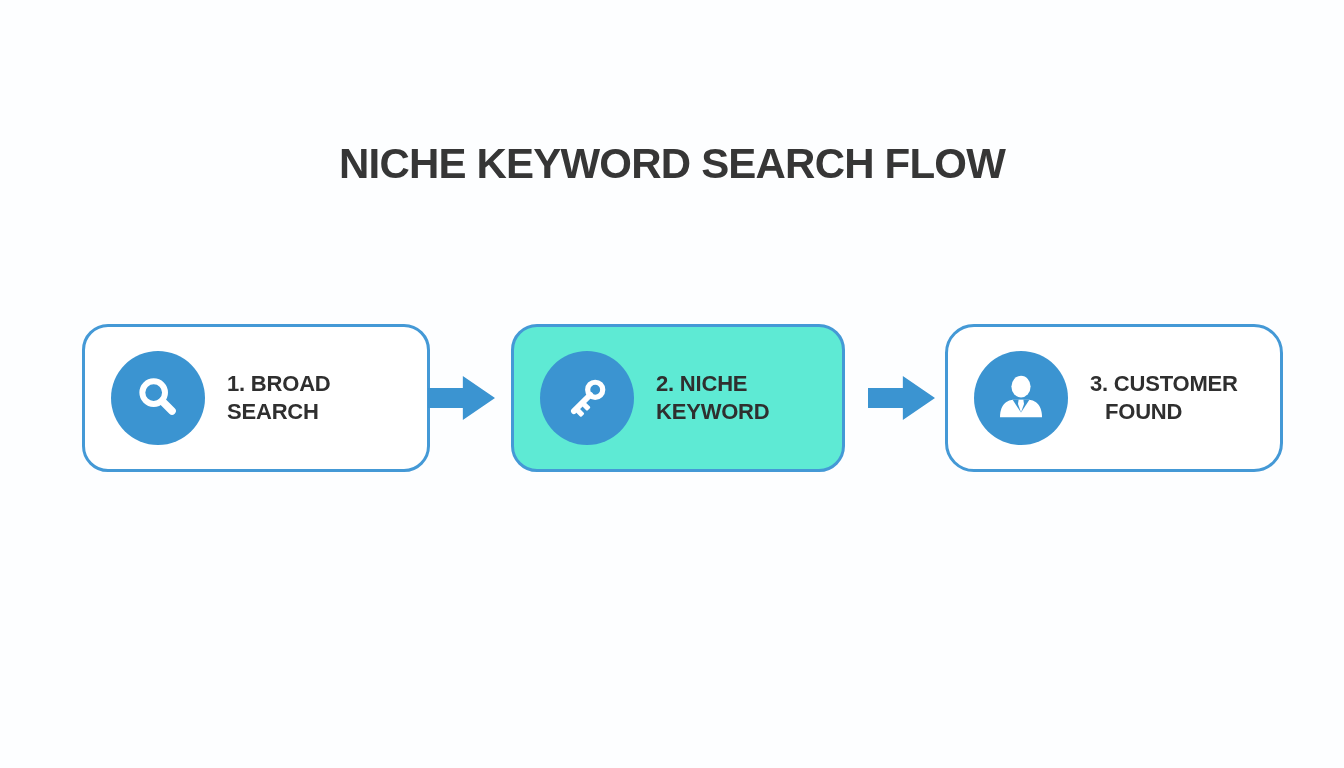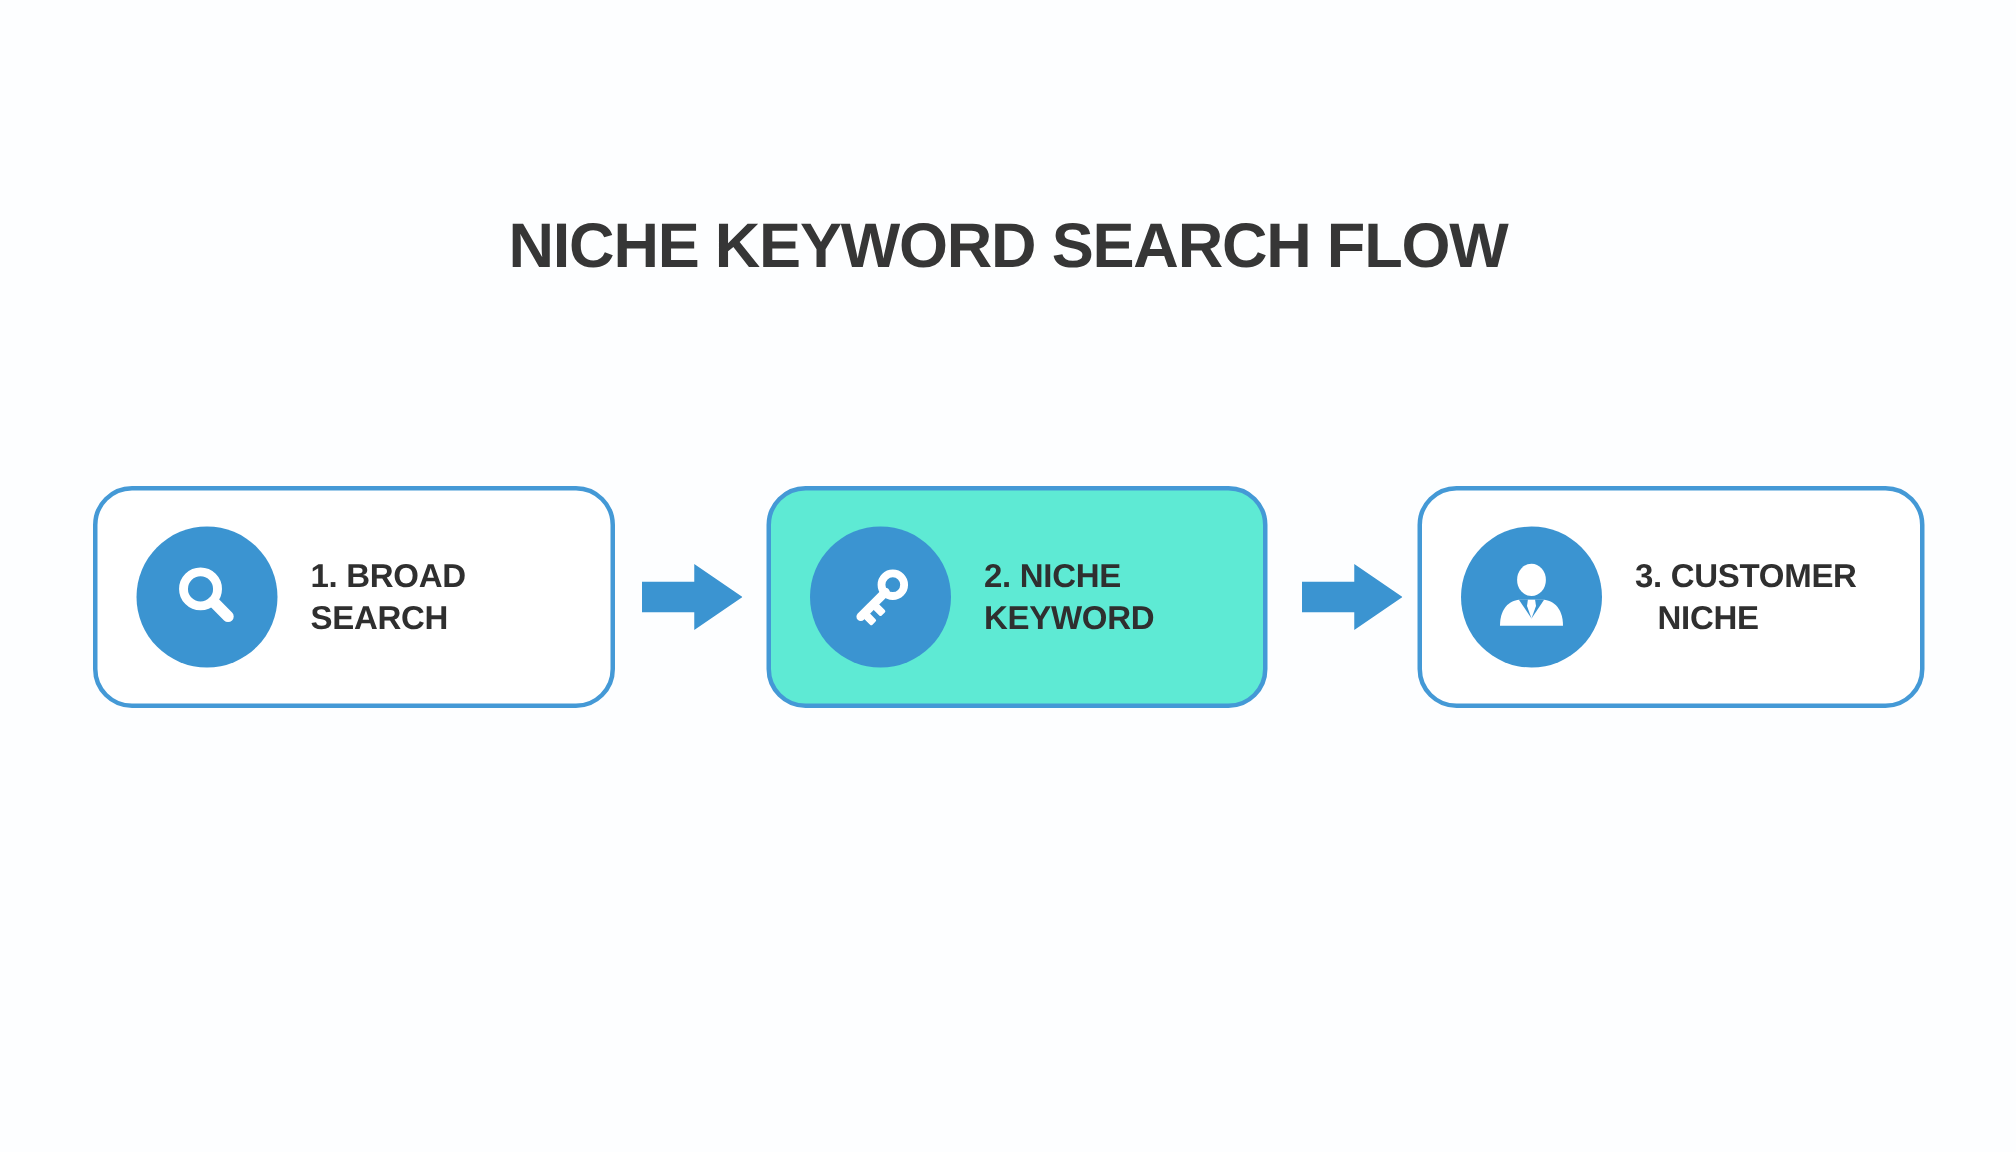--- a/index.html
+++ b/index.html
@@ -66,21 +66,21 @@
   .arrow-2{left:868px;}
   svg{display:block;}
 </style>
 </head>
 <body>
 
 <div class="stage" style="background: rgb(253, 254, 255);">
 
   <div class="title" style="color: rgb(54, 54, 54);">NICHE KEYWORD SEARCH FLOW</div>
 
-  <div class="step-box box-1" style="border-color: rgb(68, 153, 214); background: rgb(255, 255, 255);">
+  <div class="step-box box-1" style="border-color: rgb(68, 153, 214); background: rgb(255, 255, 255); margin-left: 20px;">
     <div class="icon-circle" style="background: rgb(59, 148, 209);">
       <svg width="54" height="54" viewBox="0 0 100 100" aria-hidden="true">
         <circle cx="42" cy="40" r="21" fill="none" stroke="#ffffff" stroke-width="11"></circle>
         <line x1="58" y1="56" x2="76" y2="74" stroke="#ffffff" stroke-width="14" stroke-linecap="round"></line>
       </svg>
     </div>
     <div class="step-label" style="color: rgb(47, 47, 47);">
       <span>1. BROAD SEARCH</span>
     </div>
   </div>
@@ -98,28 +98,28 @@
         </g>
       </svg>
     </div>
     <div class="step-label" style="color: rgb(47, 47, 47);">
       <span>2. NICHE KEYWORD</span>
     </div>
   </div>
 
   <div class="flow-arrow arrow-2" style="background: rgb(59, 148, 209);"></div>
 
-  <div class="step-box box-3" style="border-color: rgb(68, 153, 214); background: rgb(255, 255, 255);">
+  <div class="step-box box-3" style="border-color: rgb(68, 153, 214); background: rgb(255, 255, 255); border-radius: 29px;">
     <div class="icon-circle" style="background: rgb(59, 148, 209);">
       <svg width="60" height="60" viewBox="0 0 100 100" aria-hidden="true">
         <ellipse cx="50" cy="31" rx="16" ry="18" fill="#ffffff"></ellipse>
         <path d="M15,82 C15,60 28,53 38,53 L62,53 C72,53 85,60 85,82 Z" fill="#ffffff"></path>
         <polygon points="36,53 50,74 64,53" fill="#3b94d1"></polygon>
         <polygon points="46,53 54,53 55,60 50,74 45,60" fill="#ffffff"></polygon>
       </svg>
     </div>
     <div class="step-label" style="color: rgb(47, 47, 47);">
       <span>3. CUSTOMER</span>
-      <span class="line-2">NICHE</span>
+      <span class="line-2">FOUND</span>
     </div>
   </div>
 
 </div>
 
 </body></html>

